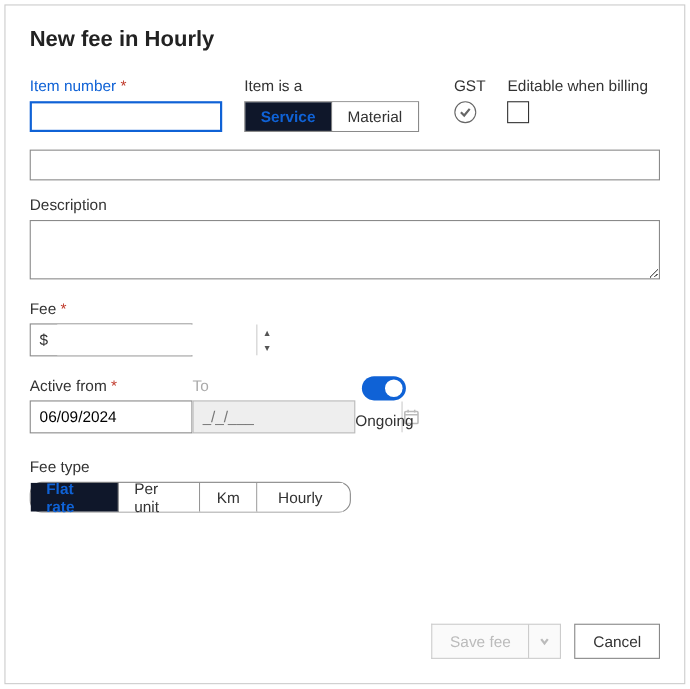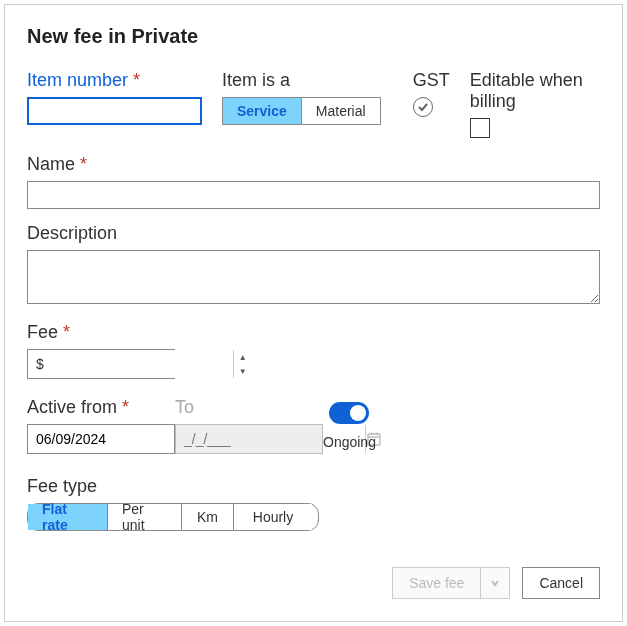--- a/index.html
+++ b/index.html
@@ -20,42 +20,42 @@
   position: relative;
 }
 .title {
   font-size: 20px;
   font-weight: 600;
   color: #222;
   margin-bottom: 22px;
 }
 .row { display: flex; gap: 20px; margin-bottom: 16px; }
 .field { display: flex; flex-direction: column; }
-.label { font-size: 18px; color: #333; margin-bottom: 6px; }
+.label { font-size: 14px; color: #333; margin-bottom: 6px; }
 .label.focused { color: #0f62d6; }
 .req { color: #c0392b; }
 input.text, textarea, .datebox {
   border: 1px solid #8a8a8a;
   background: #fff;
   font-size: 14px;
   color: #333;
   padding: 4px 6px;
 }
 input.text { height: 28px; }
 input.text.focused { border: 2px solid #0f62d6; outline: none; padding: 3px 5px; }
 .full { width: 100%; }
 textarea { width: 100%; height: 54px; resize: both; }
 .segmented { display: flex; border: 1px solid #8a8a8a; height: 28px; }
 .segmented .seg {
   display: flex; align-items: center; justify-content: center;
   padding: 0 14px; font-size: 14px; background: #fff; cursor: pointer;
   border-right: 1px solid #8a8a8a;
 }
 .segmented .seg:last-child { border-right: none; }
-.segmented .seg.active { background: #7dd3fc; color: #0f62d6; font-weight: 600; }
+.segmented .seg.active { background: #0f172a; color: #0f62d6; font-weight: 600; }
 .gst-check {
   width: 20px; height: 20px; border: 1.5px solid #666; border-radius: 50%;
   display: flex; align-items: center; justify-content: center; cursor: pointer;
 }
 .gst-check svg { width: 12px; height: 12px; stroke: #666; fill: none; stroke-width: 2; }
 .checkbox { width: 20px; height: 20px; border: 1.5px solid #333; cursor: pointer; background: #fff; }
 .spinbox {
   display: flex; align-items: center; border: 1px solid #8a8a8a;
   height: 30px; width: 148px;
 }
@@ -102,21 +102,21 @@
 .feetype-seg .seg { flex: none; }
 .feetype-seg .seg:nth-child(1){ width:80px; }
 .feetype-seg .seg:nth-child(2){ width:74px; }
 .feetype-seg .seg:nth-child(3){ width:52px; }
 .feetype-seg .seg:nth-child(4){ width:78px; }
 </style>
 </head>
 <body>
 
 <div class="dialog">
-  <div class="title">New fee in Private</div>
+  <div class="title">New fee in Hourly</div>
 
   <div class="row">
     <div class="field" style="width:175px;">
       <div class="label focused">
         <span>Item number</span> <span class="req">*</span>
       </div>
       <input class="text focused" value="" style="">
     </div>
 
     <div class="field">
@@ -136,23 +136,20 @@
       </div>
     </div>
 
     <div class="field">
       <div class="label">Editable when billing</div>
       <div class="checkbox"></div>
     </div>
   </div>
 
   <div class="field" style="margin-bottom:14px;">
-    <div class="label">
-      <span>Name</span> <span class="req">*</span>
-    </div>
     <input class="text full" style="">
   </div>
 
   <div class="field" style="margin-bottom:18px;">
     <div class="label">Description</div>
     <textarea style=""></textarea>
   </div>
 
   <div class="field" style="margin-bottom:18px;">
     <div class="label">

